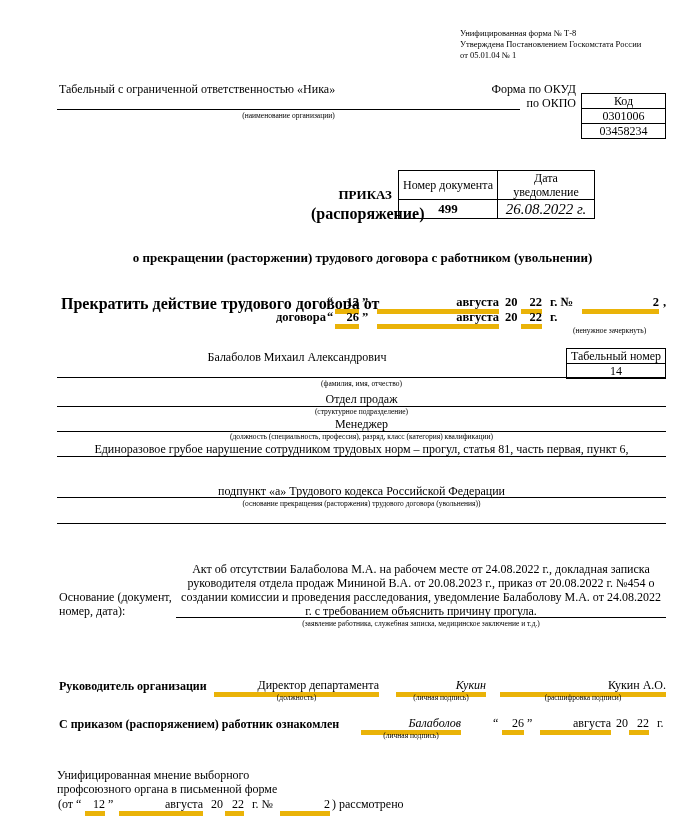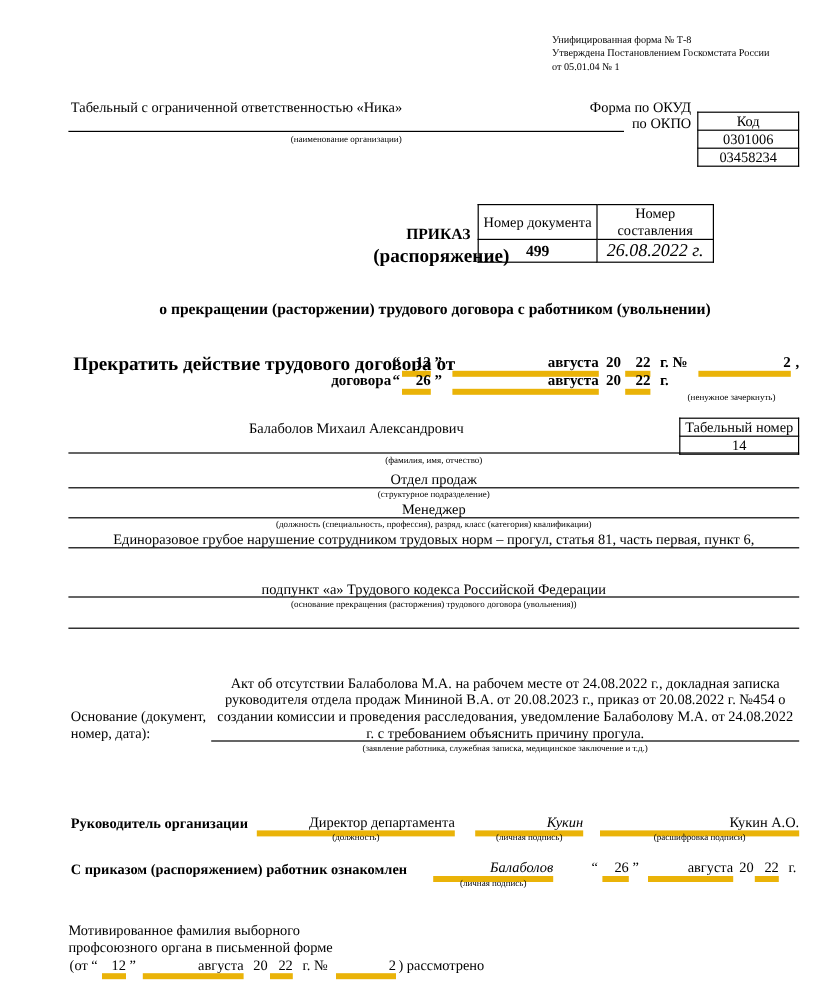--- a/index.html
+++ b/index.html
@@ -44,21 +44,21 @@
   </table>
 
 <div class="abs norm" style="left:59px; top:82px;">Табельный с ограниченной ответственностью «Ника»</div>
 <div class="line" style="left:57px; width:463px; top:109px;"></div>
 <div class="abs tiny center" style="left:57px; width:463px; top:111px;">(наименование организации)</div>
 
 <table class="box" style="left:398px; top:170px;">
   <tbody>
       <tr>
     <td style="width:94px;">Номер документа</td>
-    <td style="width:92px;">Номер составления</td>
+    <td style="width:92px;">Дата уведомление</td>
   </tr>
   <tr>
     <td class="bold" style="font-size:13px; line-height:18px;">499</td>
     <td class="ital" style="font-size:15px; line-height:18px;">26.08.2022 г.</td>
   </tr>
 </tbody>
   </table>
 <div class="abs bold right" style="left:280px; width:112px; top:187px; font-size:13px;">ПРИКАЗ</div>
 <div class="abs bold" style="left:311px; top:205px; font-size:16px;">(распоряжение)</div>
 
@@ -140,21 +140,21 @@
 <div class="abs tiny center" style="left:361px; width:100px; top:731px;">(личная подпись)</div>
 <div class="abs norm" style="left:493px; top:716px;">“</div>
 <div class="uline norm" style="left:502px; width:22px; top:716px; line-height:14px;">26</div>
 <div class="abs norm" style="left:527px; top:716px;">”</div>
 <div class="uline norm" style="left:540px; width:71px; top:716px; line-height:14px;">августа</div>
 <div class="abs norm" style="left:616px; top:716px;">20</div>
 <div class="uline norm" style="left:629px; width:20px; top:716px; line-height:14px;">22</div>
 <div class="abs norm" style="left:657px; top:716px;">г.</div>
 
 <div class="abs norm" style="left:57px; top:768px; line-height:14px;">
-  <div>Мотивированное фамилия выборного</div>
+  <div>Унифицированная мнение выборного</div>
   <div>профсоюзного органа в письменной форме</div>
 </div>
 <div class="abs norm" style="left:58px; top:797px;">(от “</div>
 <div class="uline norm" style="left:85px; width:20px; top:797px; line-height:14px;">12</div>
 <div class="abs norm" style="left:108px; top:797px;">”</div>
 <div class="uline norm" style="left:119px; width:84px; top:797px; line-height:14px;">августа</div>
 <div class="abs norm" style="left:211px; top:797px;">20</div>
 <div class="uline norm" style="left:225px; width:19px; top:797px; line-height:14px;">22</div>
 <div class="abs norm" style="left:252px; top:797px;">г. №</div>
 <div class="uline norm" style="left:280px; width:50px; top:797px; line-height:14px;">2</div>

